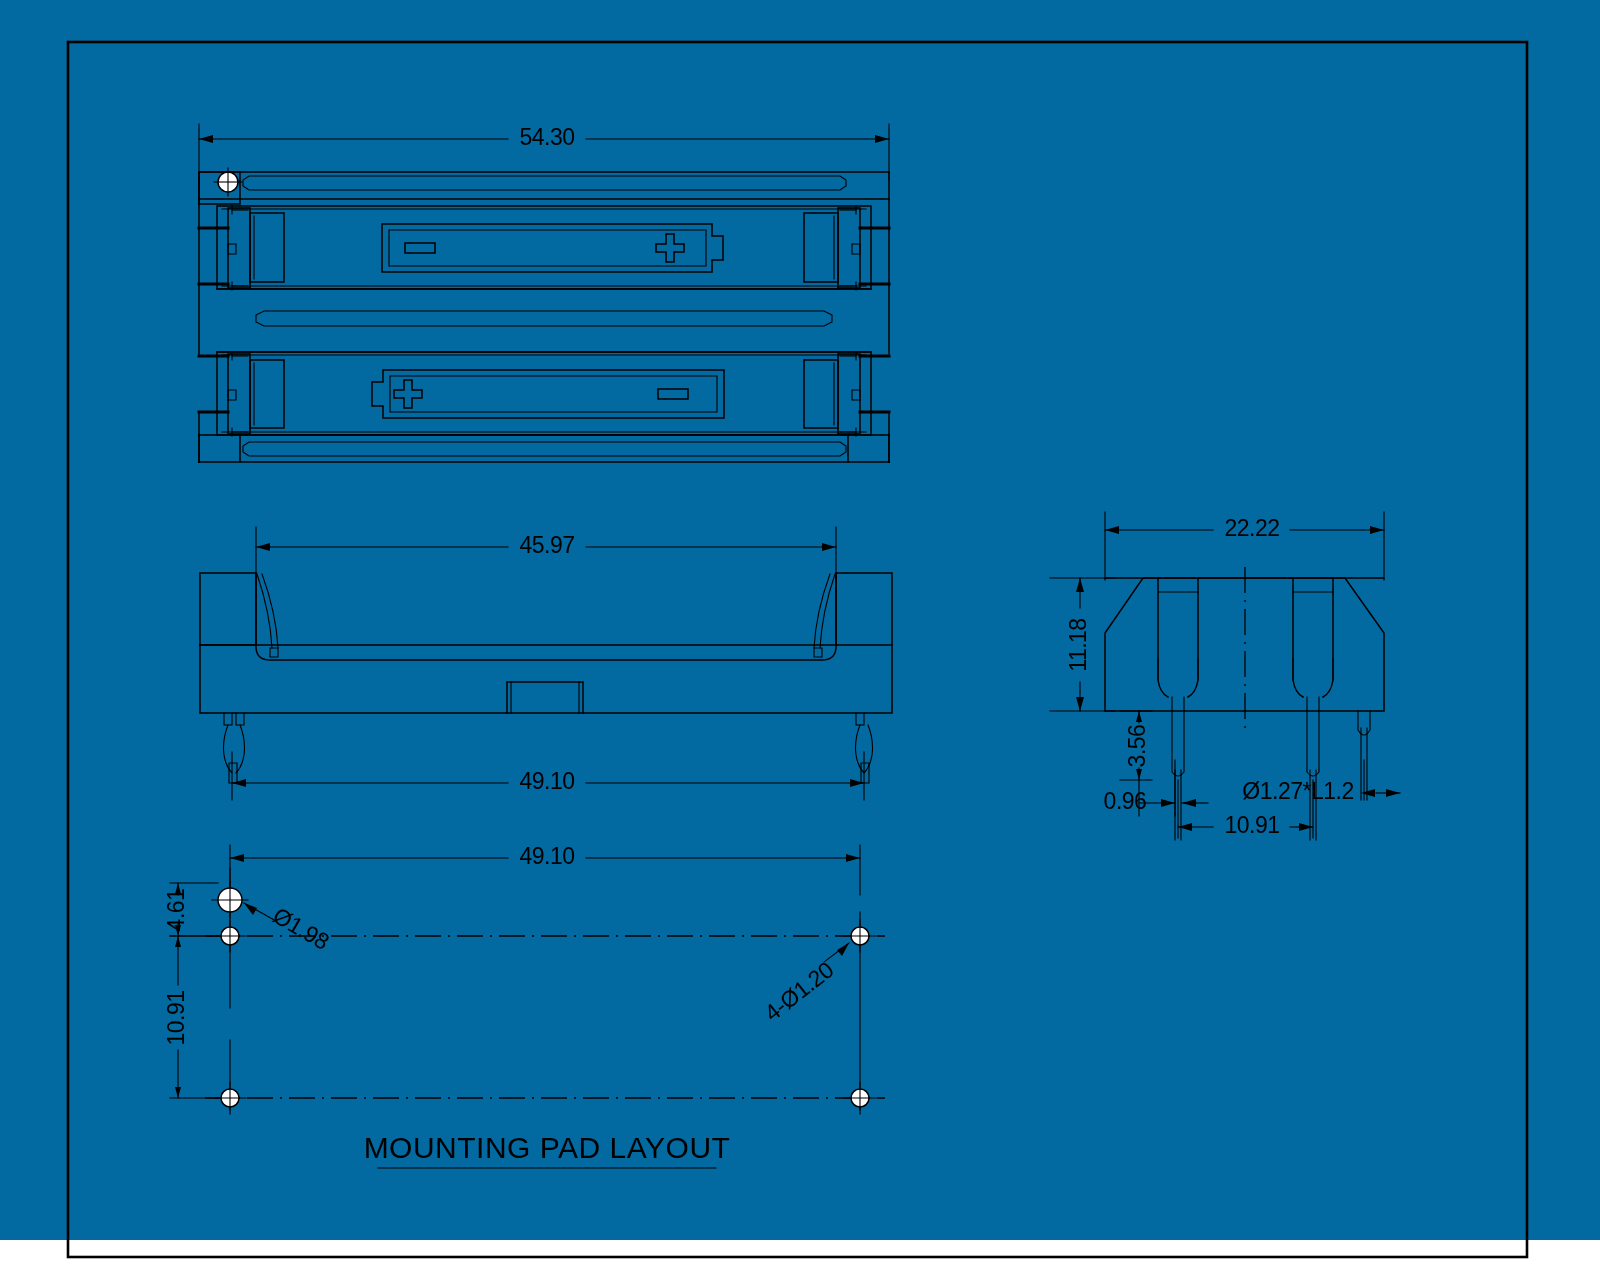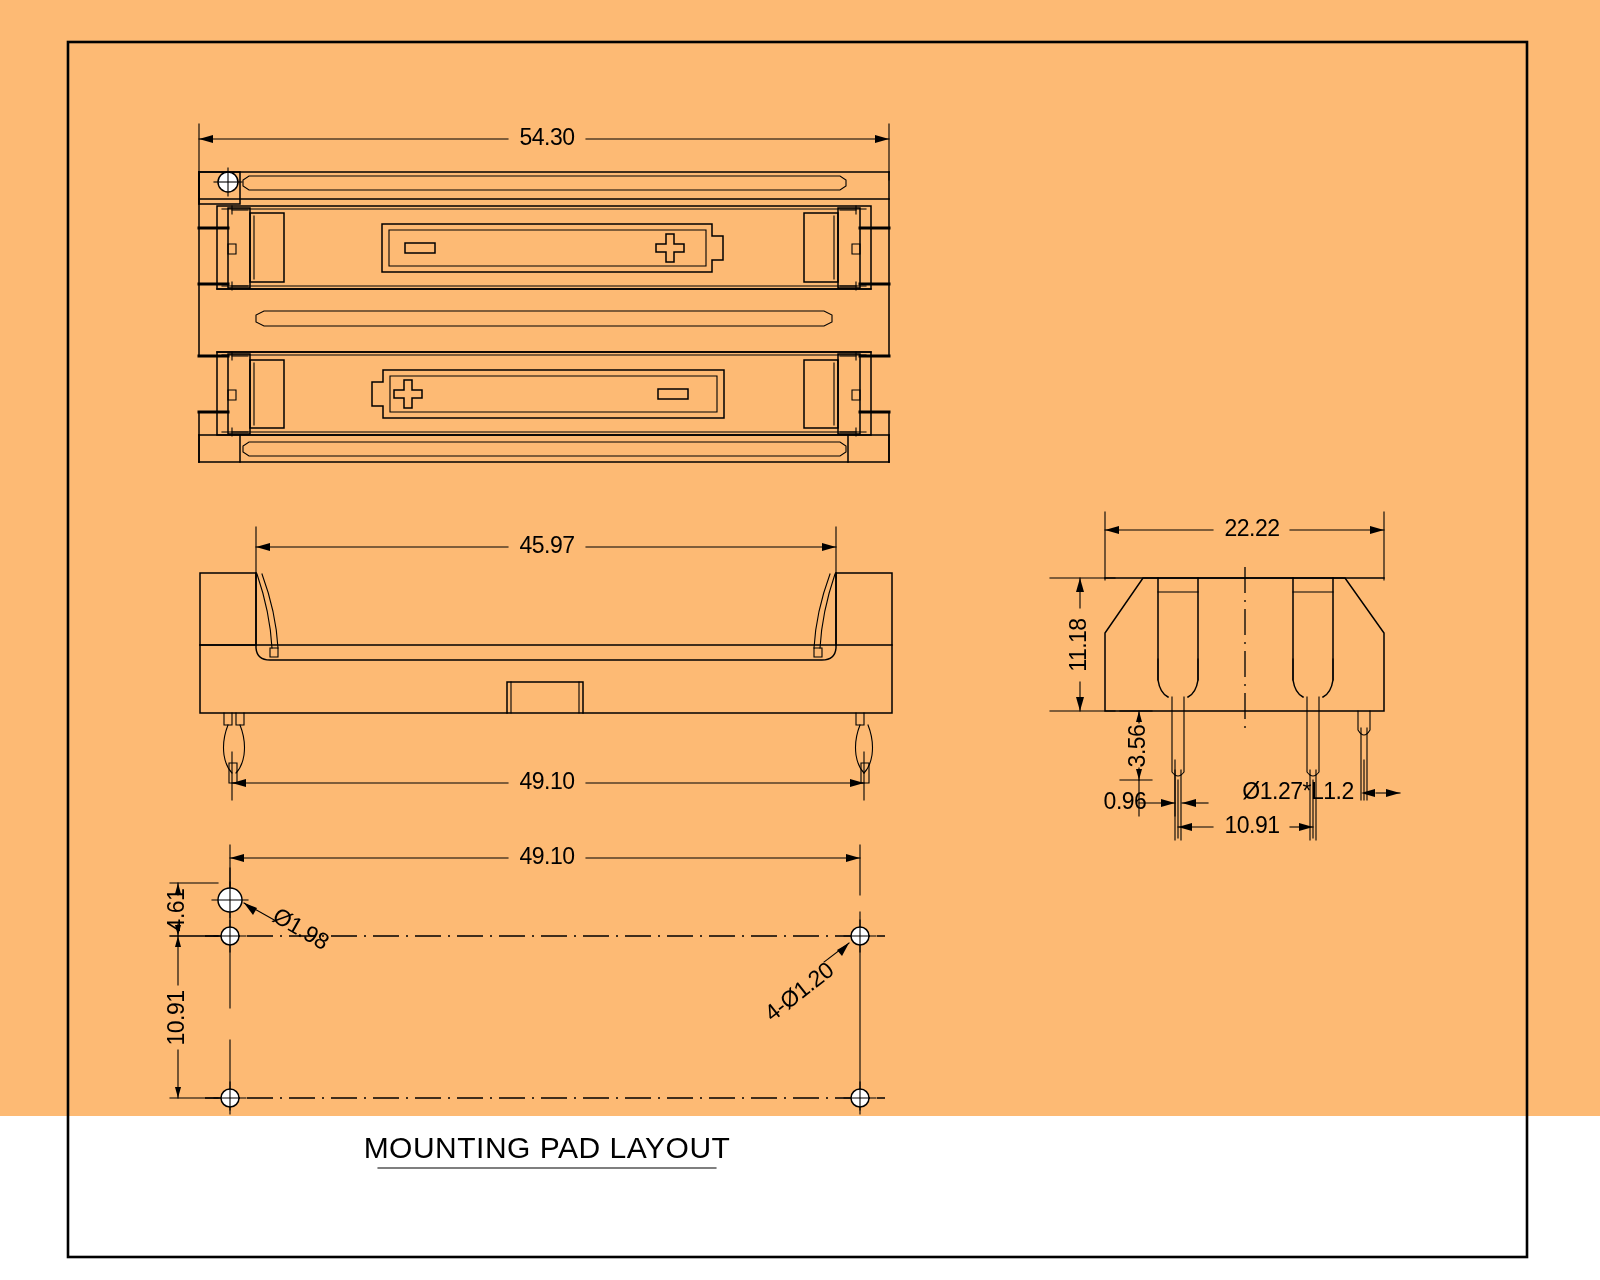--- a/index.html
+++ b/index.html
@@ -9,22 +9,22 @@
   }
   body {
     width: 1600px;
     height: 1280px;
     font-family: "Liberation Sans", sans-serif;
     overflow: hidden;
   }
   #sheet {
     position: relative;
     width: 1600px;
-    height: 1116px;
-    background: #fdba74;
+    height: 1240px;
+    background: #0369a1;
   }
   svg.drawing {
     position: absolute;
     left: 0;
     top: 0;
     width: 1600px;
     height: 1280px;
     display: block;
   }
   .ln {

